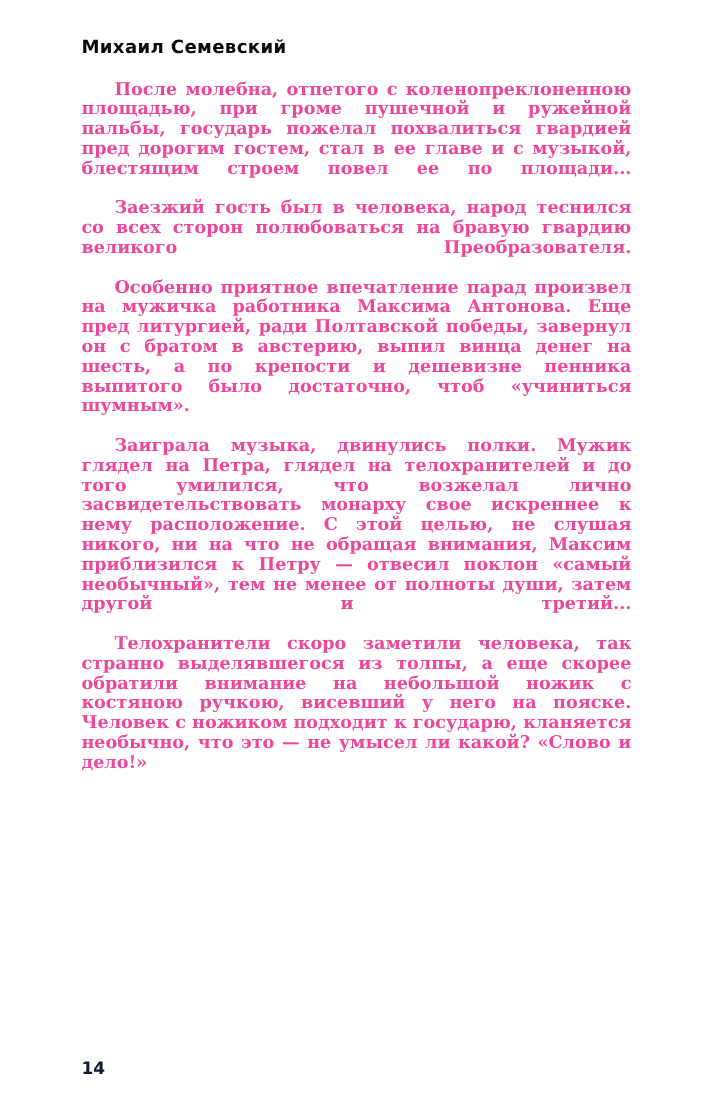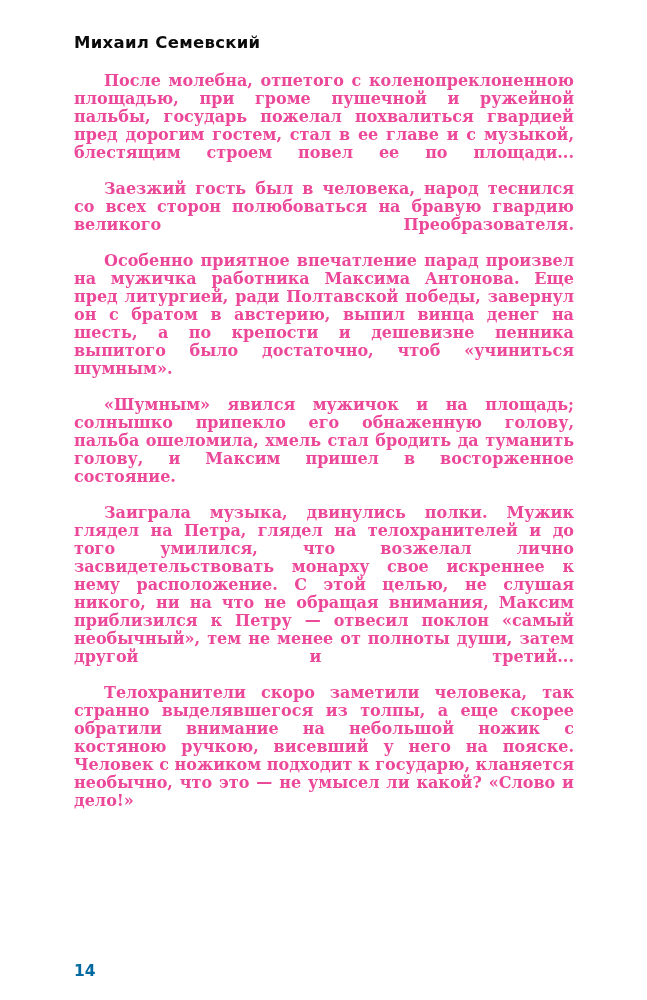--- a/index.html
+++ b/index.html
@@ -55,35 +55,34 @@
     display: inline-block;
     width: 100%;
   }
   .folio {
     position: absolute;
     left: 74px;
     top: 962px;
     font-family: "DejaVu Sans", sans-serif;
     font-weight: 700;
     font-size: 15.5px;
-    color: #0369a1;
+    color: #0f172a;
   }
 </style>
 </head>
 <body>
 
 <div class="page">
 
   <div class="running-head">Михаил Семевский</div>
 
   <div class="body-column">
     <p class="para">После молебна, отпетого с коленопреклоненною площадью, при громе пушечной и ружейной пальбы, государь пожелал похвалиться гвардией пред дорогим гостем, стал в ее главе и с музыкой, блестящим строем повел ее по площади...</p>
     <p class="para">Заезжий гость был в человека, народ теснился со всех сторон полюбоваться на бравую гвардию великого Преобразователя.</p>
     <p class="para">Особенно приятное впечатление парад произвел на мужичка работника Максима Антонова. Еще пред литургией, ради Полтавской победы, завернул он с братом в австерию, выпил винца денег на шесть, а по крепости и дешевизне пенника выпитого было достаточно, чтоб «учиниться шумным».</p>
-    <p class="para">«Шумным» явился мужичок и на площадь; солнышко припекло его обнаженную голову, пальба ошеломила, хмель стал бродить да туманить голову, и Максим пришел в восторженное состояние.</p>
     <p class="para">Заиграла музыка, двинулись полки. Мужик глядел на Петра, глядел на телохранителей и до того умилился, что возжелал лично засвидетельствовать монарху свое искреннее к нему расположение. С этой целью, не слушая никого, ни на что не обращая внимания, Максим приблизился к Петру — отвесил поклон «самый необычный», тем не менее от полноты души, затем другой и третий...</p>
     <p class="para">Телохранители скоро заметили человека, так странно выделявшегося из толпы, а еще скорее обратили внимание на небольшой ножик с костяною ручкою, висевший у него на пояске. Человек с ножиком подходит к государю, кланяется необычно, что это — не умысел ли какой? «Слово и дело!»</p>
 
   </div>
 
   <div class="folio">14</div>
 
 </div>
 
 </body></html>

